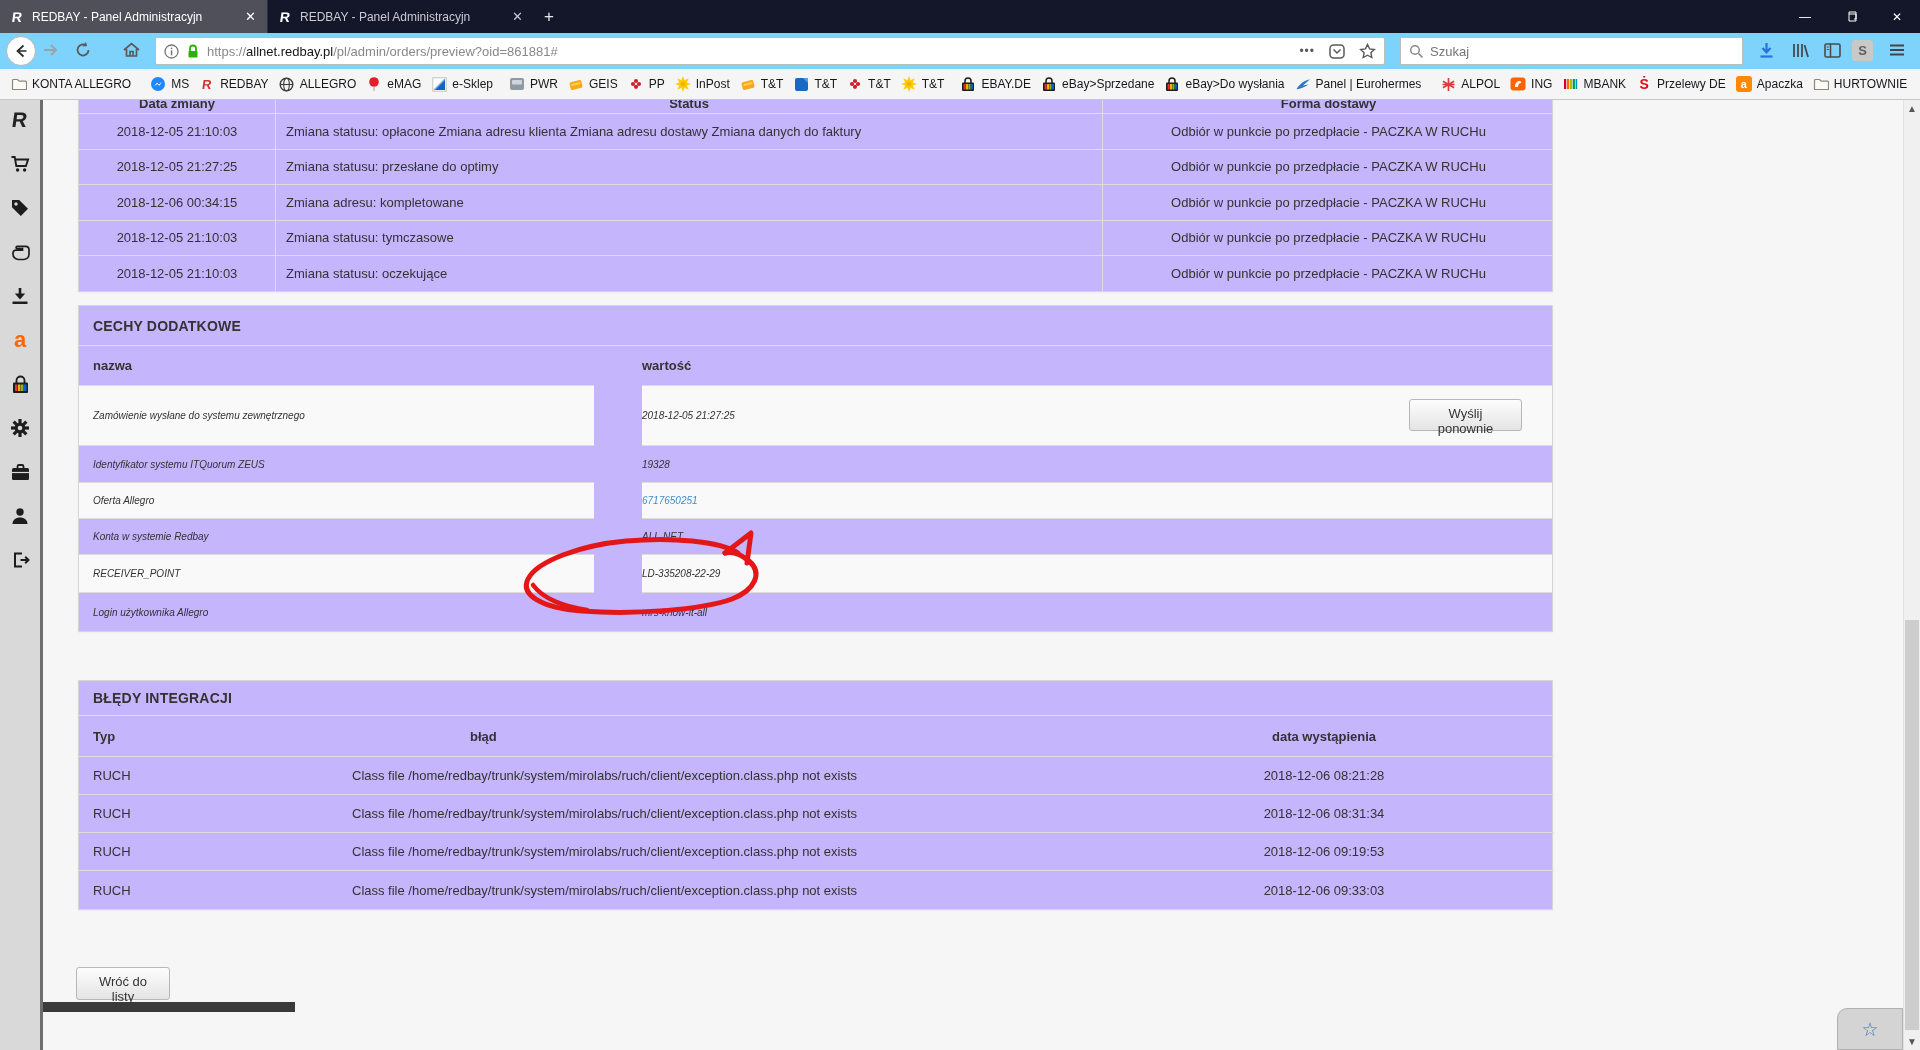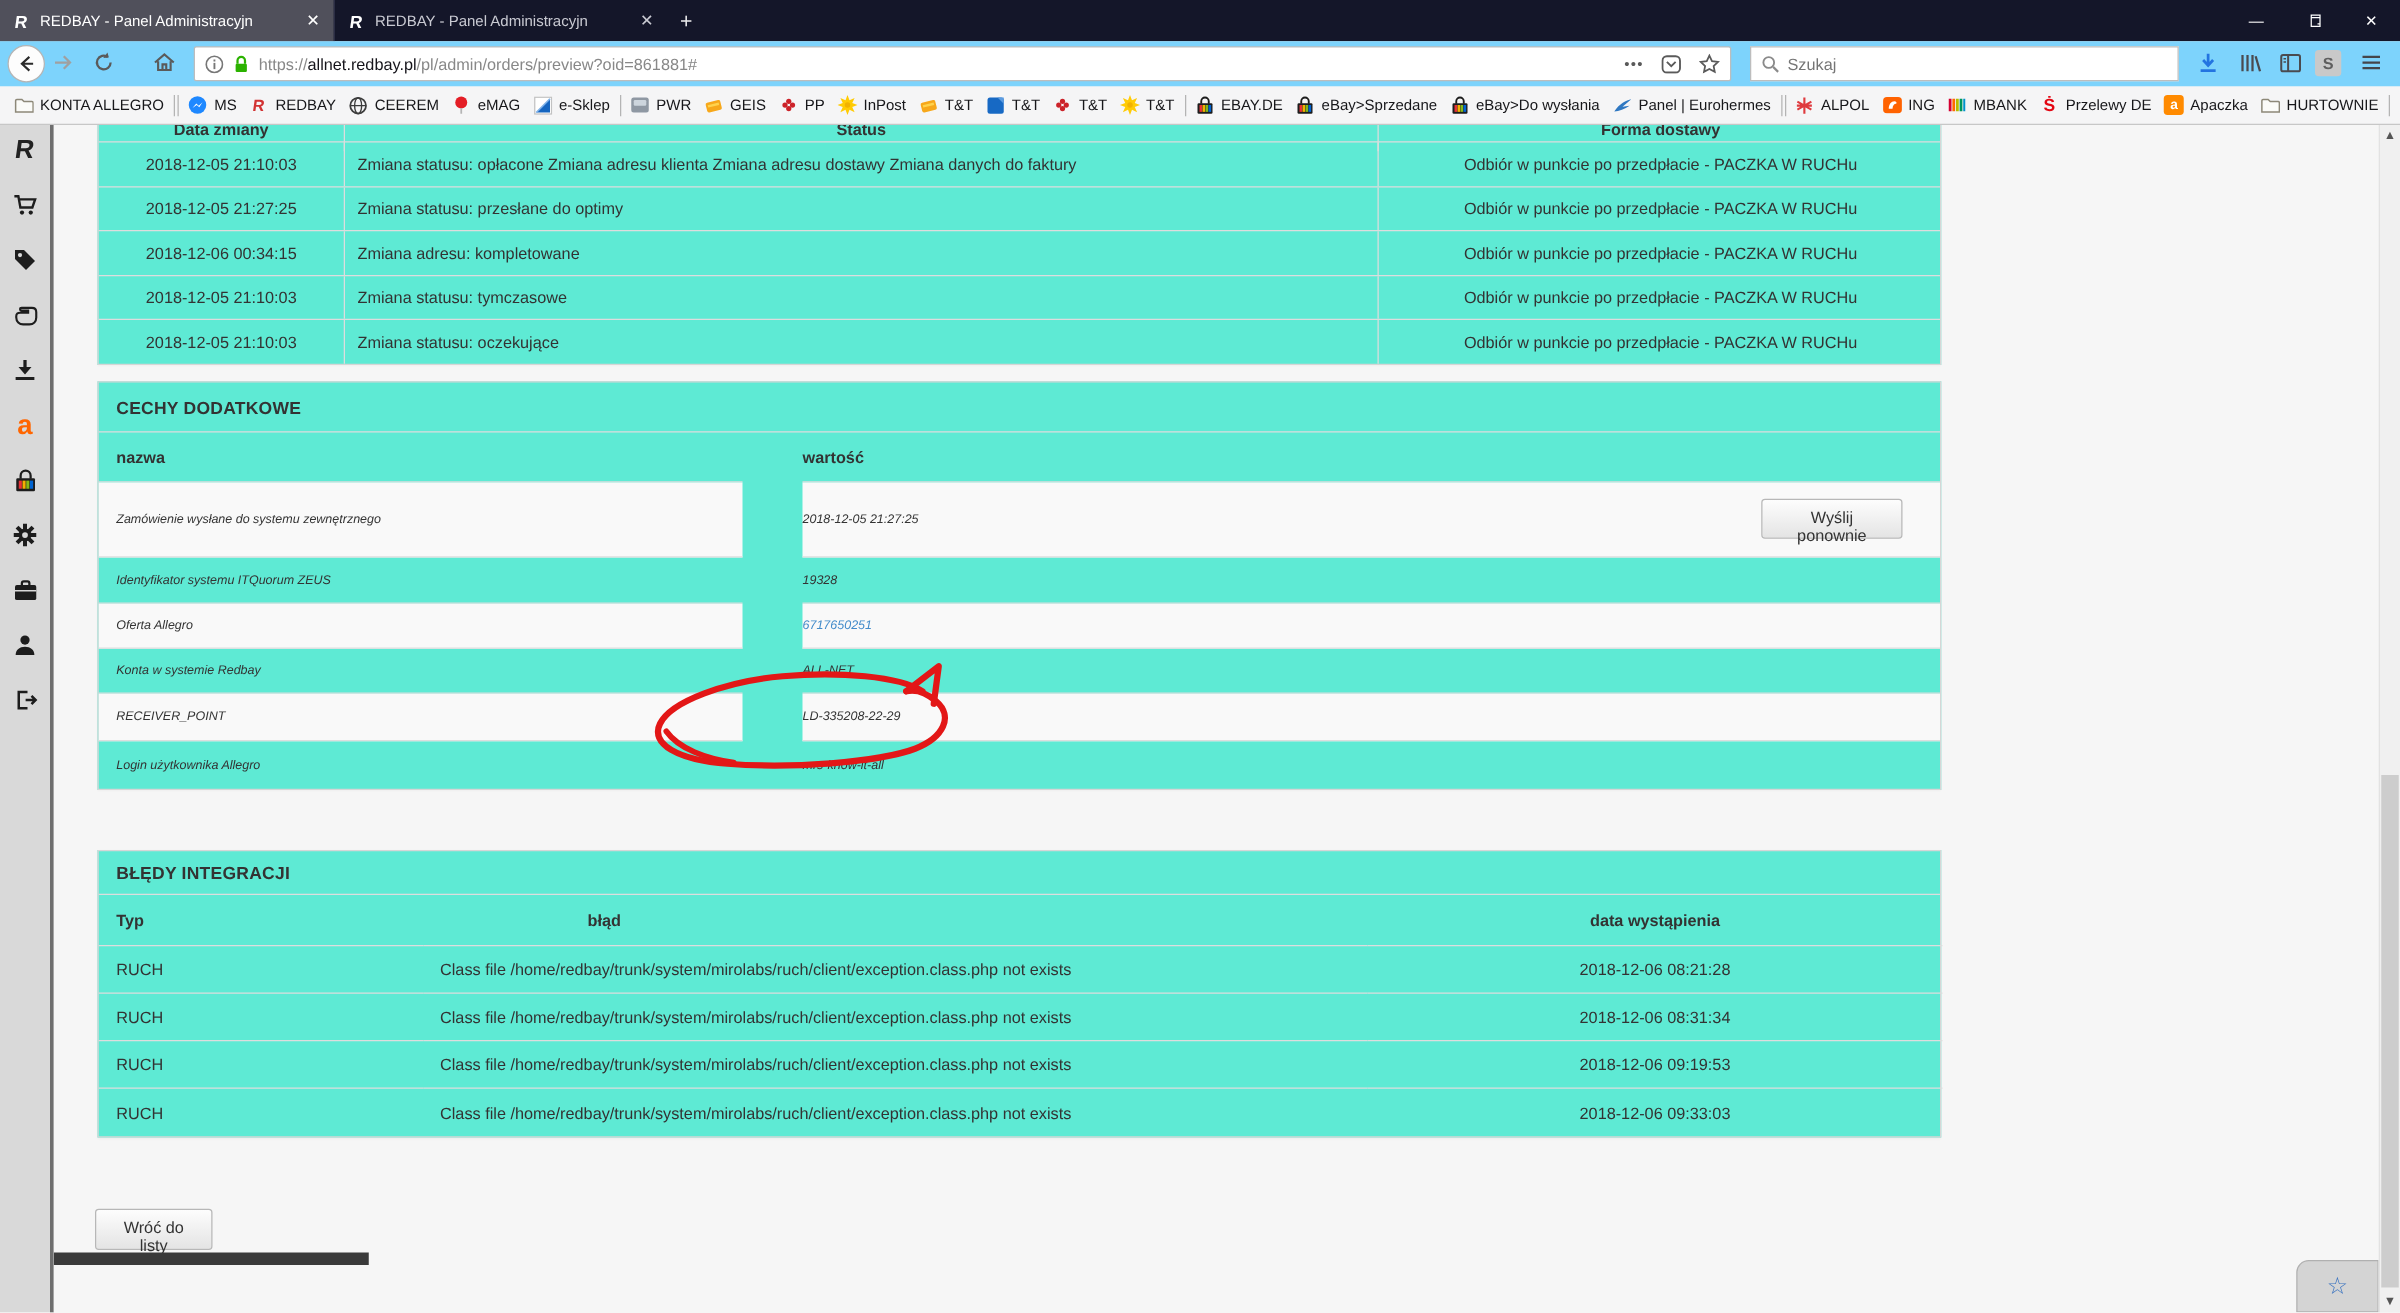--- a/index.html
+++ b/index.html
@@ -50,21 +50,21 @@
   .page { display:flex; height:950px; }
   .sidebar { width:43px; background:#d9d9d9; border-right:3px solid #6e6e6e; position:relative; flex:0 0 auto; }
   .side-ic { position:absolute; left:0; width:40px; height:24px; display:flex; align-items:center; justify-content:center; }
   .r-logo { font-weight:bold; font-size:21px; color:#222; transform:skewX(-8deg); }
   .a-logo { font-weight:bold; font-size:22px; color:#f60; line-height:20px; }
   .content { position:relative; flex:1; background:#f6f6f6; overflow:hidden; }
   .scrollbar { width:17px; background:#f0f0f0; border-left:1px solid #e2e2e2; position:relative; flex:0 0 auto; }
   .sb-thumb { position:absolute; left:1px; right:1px; top:520px; bottom:20px; background:#cdcdcd; }
   .sb-arrow { position:absolute; left:0; width:16px; text-align:center; color:#555; font-size:10px; }
 
-  .card { position:absolute; background:#5eead4; border:1px solid #d6d6d6; width:1475px;
+  .card { position:absolute; background:#c4b5fd; border:1px solid #d6d6d6; width:1475px;
     box-shadow:0 1px 2px rgba(0,0,0,.04); color:#333; }
   .sec-title { height:40px; display:flex; align-items:center; padding-left:14px;
     font-size:14px; font-weight:bold; border-bottom:1px solid #ddd; letter-spacing:.2px; }
 
   
   #card-status { top:-15px; left:35px; }
   .st-row { display:grid; grid-template-columns:197px 827px 451px; border-bottom:1px solid #ddd; }
   .st-row > div { padding:0 10px; display:flex; align-items:center; font-size:13px;
     border-right:1px solid #ddd; min-height:34.5px; }
   .st-row > div:last-child { border-right:none; }
@@ -250,21 +250,21 @@
     <span>REDBAY</span>
   </span>
   <span class="bm">
     <span class="bi">
         <svg width="15" height="15" viewBox="0 0 15 15">
           <circle cx="7.5" cy="7.5" r="6.3" fill="none" stroke="#3c3c3c" stroke-width="1.4"></circle>
           <ellipse cx="7.5" cy="7.5" rx="2.8" ry="6.3" fill="none" stroke="#3c3c3c" stroke-width="1.1"></ellipse>
           <path d="M1.2 7.5 h12.6" stroke="#3c3c3c" stroke-width="1.1"></path>
         </svg>
       </span>
-    <span>CEEREM</span>
+    <span>ALLEGRO</span>
   </span>
   <span class="bm">
     <span class="bi">
         <svg width="14" height="16" viewBox="0 0 14 16">
           <circle cx="7" cy="6" r="4.8" fill="#e41e26"></circle>
           <rect x="6.3" y="10.5" width="1.4" height="4.5" fill="#b5b5b5"></rect>
         </svg>
       </span>
     <span>eMAG</span>
   </span>

